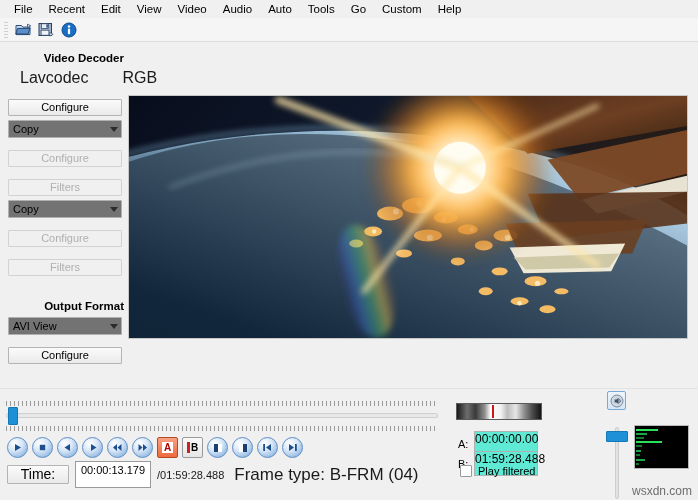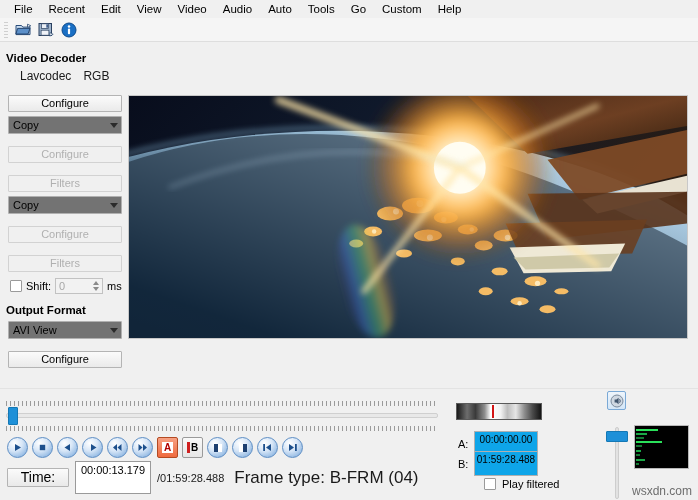--- a/index.html
+++ b/index.html
@@ -39,25 +39,25 @@
     width: 22px; height: 20px; margin-right: 1px;
     display: flex; align-items: center; justify-content: center; cursor: default;
   }
 
   
   #leftpanel {
     position: absolute; left: 0; top: 42px; width: 128px; height: 345px;
     background: #f0f0f0; padding: 6px 4px 0 6px;
   }
   .group-title {
-    font-weight: bold; font-size: 11.5px; margin: 4px 0 5px 0; color: #000;
+    font-weight: bold; font-size: 11.5px; margin: 4px 0 5px 0; color: #000; text-align: right;
   }
   .codec-row {
-    display: flex; gap: 12px; padding-left: 14px; margin-bottom: 12px;
-    font-size: 12px; color: #1a1a1a;
+    display: flex; gap: 34px; padding-left: 14px; margin-bottom: 12px;
+    font-size: 16px; color: #1a1a1a;
   }
   .btn {
     display: block; width: 114px; height: 17px; line-height: 15px;
     text-align: center; font-size: 11px;
     background: linear-gradient(to bottom,#fbfbfb,#eaeaea);
     border: 1px solid #b4b4b4; border-radius: 1px;
     color: #000; margin: 12px 0 4px 2px; cursor: default;
   }
   .btn.disabled { color: #b0b0b0; background: #f0f0f0; border-color: #d2d2d2; }
   .combo {
@@ -139,21 +139,21 @@
   .sqbtn .redbar { width:3px; height:11px; background:#cf2020; margin-right:1px; }
   
   #timerow {
     position: absolute; left: 7px; top: 72px; display: flex; align-items: center; gap: 6px;
   }
   #time-label {
     width: 62px; height: 19px; line-height: 17px; text-align: center; font-size: 14px;
     background: linear-gradient(to bottom,#fbfbfb,#e9e9e9); border: 1px solid #b4b4b4; border-radius: 1px;
   }
   #time-value {
-    width: 76px; height: 33px; line-height: 17px; font-size: 11px;
+    width: 76px; height: 27px; line-height: 17px; font-size: 11px;
     background: #fff; border: 1px solid #9a9a9a; text-align: center;
   }
   #time-total { font-size: 11px; color: #1a1a1a; }
   #frametype { font-size: 17px; color: #1a1a1a; margin-left: 4px; }
 
   
   #navstrip {
     position: absolute; left: 456px; top: 14px; width: 86px; height: 17px;
     border: 1px solid #5a5a5a;
     background: linear-gradient(to right,#1a1a1a 0%,#6d6d6d 12%,#3a3a3a 22%,#8f8f8f 33%,
@@ -161,26 +161,26 @@
   }
   #navstrip .marker {
     position: absolute; left: 42%; top: 1px; width: 2px; height: 13px; background: #d31515;
   }
   
   .abrow { position: absolute; display: flex; align-items: center; gap: 8px; font-size: 11px; }
   #abA { left: 458px; top: 42px; }
   #abB { left: 458px; top: 62px; }
   .ab-label { width: 8px; }
   .ab-field {
-    width: 64px; height: 25px; line-height: 15px; text-align: center; font-size: 10px;
-    background: #0ea5e9; border: 1px solid #b0b0b0;
+    width: 64px; height: 25px; line-height: 15px; text-align: center; font-size: 12px;
+    background: #5eead4; border: 1px solid #b0b0b0;
   }
   #playfiltered {
-    position: absolute; left: 460px; top: 89px;
-    display: flex; align-items: center; gap: 6px; font-size: 11px; margin-left: 24px;
+    position: absolute; left: 460px; top: 76px;
+    display: flex; align-items: center; gap: 6px; font-size: 11px;
   }
   
   #volbtn {
     position: absolute; left: 607px; top: 2px; width: 19px; height: 19px;
     background: linear-gradient(to bottom,#eef5fc,#d4e6f7);
     border: 1px solid #7aa9d6; border-radius: 2px;
     display: flex; align-items: center; justify-content: center; cursor: pointer;
   }
   #volslider { position: absolute; left: 612px; top: 38px; width: 10px; height: 72px; }
   #vol-groove {
@@ -264,32 +264,22 @@
     <div class="btn disabled">Configure</div>
     <div class="btn disabled">Filters</div>
 
     <div class="combo">
       <span>Copy</span>
       <span class="arrow"></span>
     </div>
     <div class="btn disabled">Configure</div>
     <div class="btn disabled">Filters</div>
 
-    <div class="shift-row">
-      <span class="chk"></span>
-      <span>Shift:</span>
-      <span class="spin">
-        <span>0</span>
-        <span class="up"></span>
-        <span class="dn"></span>
-      </span>
-      <span>ms</span>
-    </div>
-
-    <div class="group-title" style="margin-top:10px">Output Format</div>
+
+    <div class="group-title" style="margin-top:24px">Output Format</div>
     <div class="combo">
       <span>AVI View</span>
       <span class="arrow"></span>
     </div>
     <div class="btn">Configure</div>
   </div>
 
   <div id="videowrap">
     <svg id="videoimg" viewBox="0 0 560 244" preserveAspectRatio="none">
       <defs>

